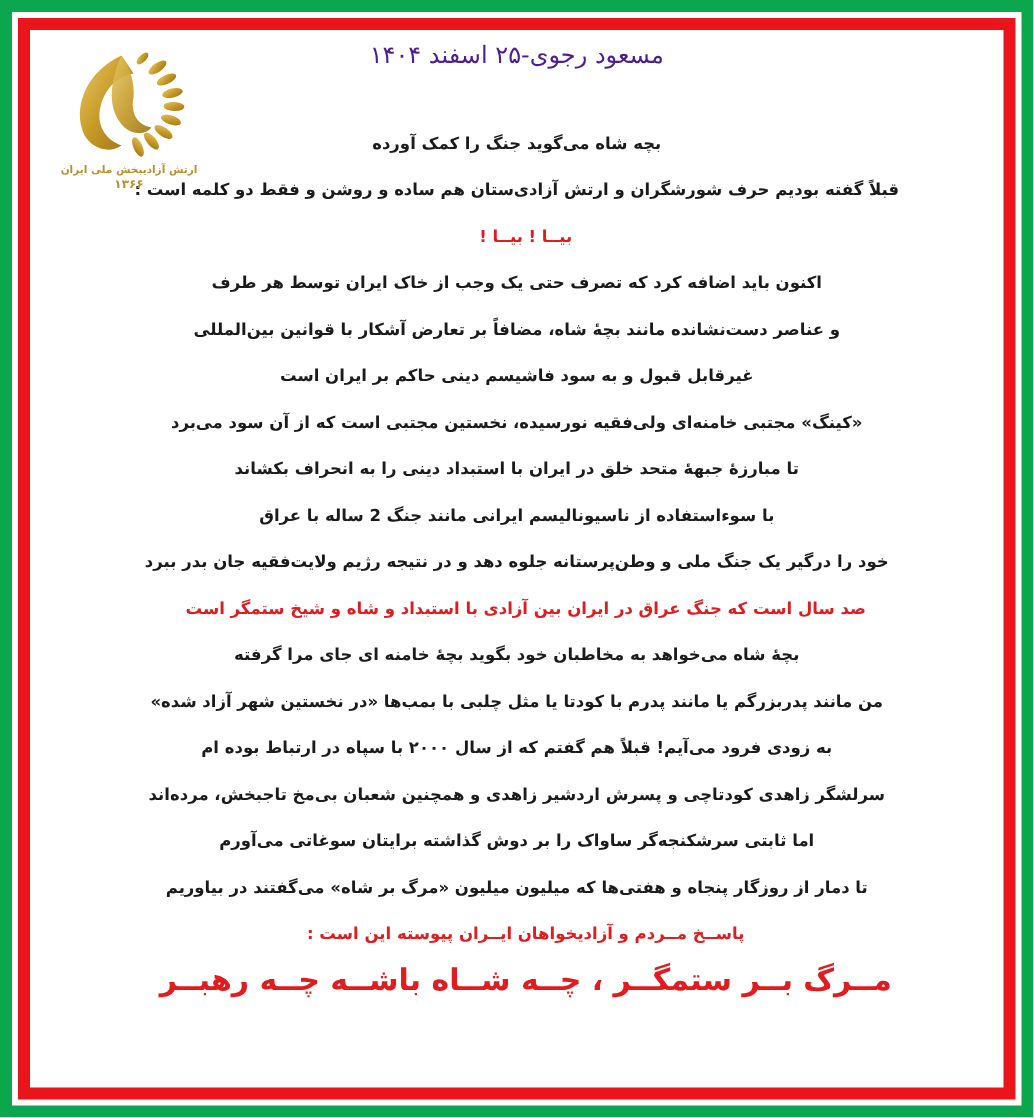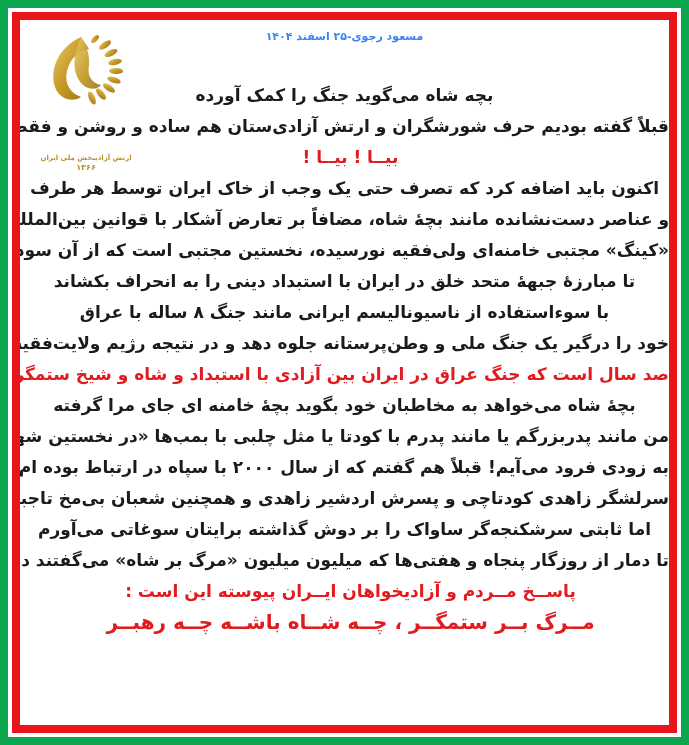--- a/index.html
+++ b/index.html
@@ -24,41 +24,41 @@
   }
   .content{
     position:relative;
     width:100%;height:100%;
     direction:rtl;
     text-align:center;
   }
   .date-line{
     margin-top:7px;
     height:20px;line-height:20px;
-    font-size:11px;font-weight:bold;color:#3b82f6;
+    font-size:16px;font-weight:normal;color:#4c1d95;
   }
   .spacer{height:33px;}
   .line{
     height:31px;line-height:31px;
-    font-size:17px;font-weight:bold;color:#1b1b1b;
+    font-size:11px;font-weight:bold;color:#1b1b1b;
     white-space:nowrap;
   }
   .line.red{color:#e11b1e;padding-left:12px;}
   .line.big{font-size:20px;letter-spacing:0.5px;}
   .logo{
     position:absolute;
     top:6px;right:14px; 
     left:16px;right:auto;
     width:100px;
     text-align:center;
     direction:rtl;
   }
   .logo-caption{
     font-size:7px;font-weight:bold;color:#b8912c;
-    line-height:9px;white-space:nowrap;margin-top:45px;
+    line-height:9px;white-space:nowrap;
   }
   .logo-year{
     font-size:8px;font-weight:bold;color:#b8912c;
     line-height:10px;
   }
 </style>
 </head>
 <body>
 
 <div class="poster">
@@ -98,23 +98,24 @@
         </div>
 
         <div class="date-line">مسعود رجوی-۲۵ اسفند ۱۴۰۴</div>
         <div class="spacer"></div>
 
         <div class="line">بچه شاه می‌گوید جنگ را کمک آورده</div>
         <div class="line">قبلاً گفته بودیم حرف شورشگران و ارتش آزادی‌ستان هم ساده و روشن و فقط دو کلمه است :</div>
         <div class="line red">بیــا ! بیــا !</div>
         <div class="line">اکنون باید اضافه کرد که تصرف حتی یک وجب از خاک ایران توسط هر طرف</div>
         <div class="line">و عناصر دست‌نشانده مانند بچهٔ شاه، مضافاً بر تعارض آشکار با قوانین بین‌المللی</div>
+        <div class="line">غیرقابل قبول و به سود فاشیسم دینی حاکم بر ایران است</div>
         <div class="line">«کینگ» مجتبی خامنه‌ای ولی‌فقیه نورسیده، نخستین مجتبی است که از آن سود می‌برد</div>
         <div class="line">تا مبارزهٔ جبههٔ متحد خلق در ایران با استبداد دینی را به انحراف بکشاند</div>
-        <div class="line">با سوءاستفاده از ناسیونالیسم ایرانی مانند جنگ ۸ ساله با عراق</div>
+        <div class="line">با سوءاستفاده از ناسیونالیسم ایرانی مانند جنگ 2 ساله با عراق</div>
         <div class="line">خود را درگیر یک جنگ ملی و وطن‌پرستانه جلوه دهد و در نتیجه رژیم ولایت‌فقیه جان بدر ببرد</div>
         <div class="line red">صد سال است که جنگ عراق در ایران بین آزادی با استبداد و شاه و شیخ ستمگر است</div>
         <div class="line">بچهٔ شاه می‌خواهد به مخاطبان خود بگوید بچهٔ خامنه ای جای مرا گرفته</div>
         <div class="line">من مانند پدربزرگم یا مانند پدرم با کودتا یا مثل چلبی با بمب‌ها «در نخستین شهر آزاد شده»</div>
         <div class="line">به زودی فرود می‌آیم! قبلاً هم گفتم که از سال ۲۰۰۰ با سپاه در ارتباط بوده ام</div>
         <div class="line">سرلشگر زاهدی کودتاچی و پسرش اردشیر زاهدی و همچنین شعبان بی‌مخ تاجبخش، مرده‌اند</div>
         <div class="line">اما ثابتی سرشکنجه‌گر ساواک را بر دوش گذاشته برایتان سوغاتی می‌آورم</div>
         <div class="line">تا دمار از روزگار پنجاه و هفتی‌ها که میلیون میلیون «مرگ بر شاه» می‌گفتند در بیاوریم</div>
         <div class="line red">پاســخ مــردم و آزادیخواهان ایــران پیوسته این است :</div>
         <div class="line red big">مــرگ بــر ستمگــر ، چــه شــاه باشــه چــه رهبــر</div>

